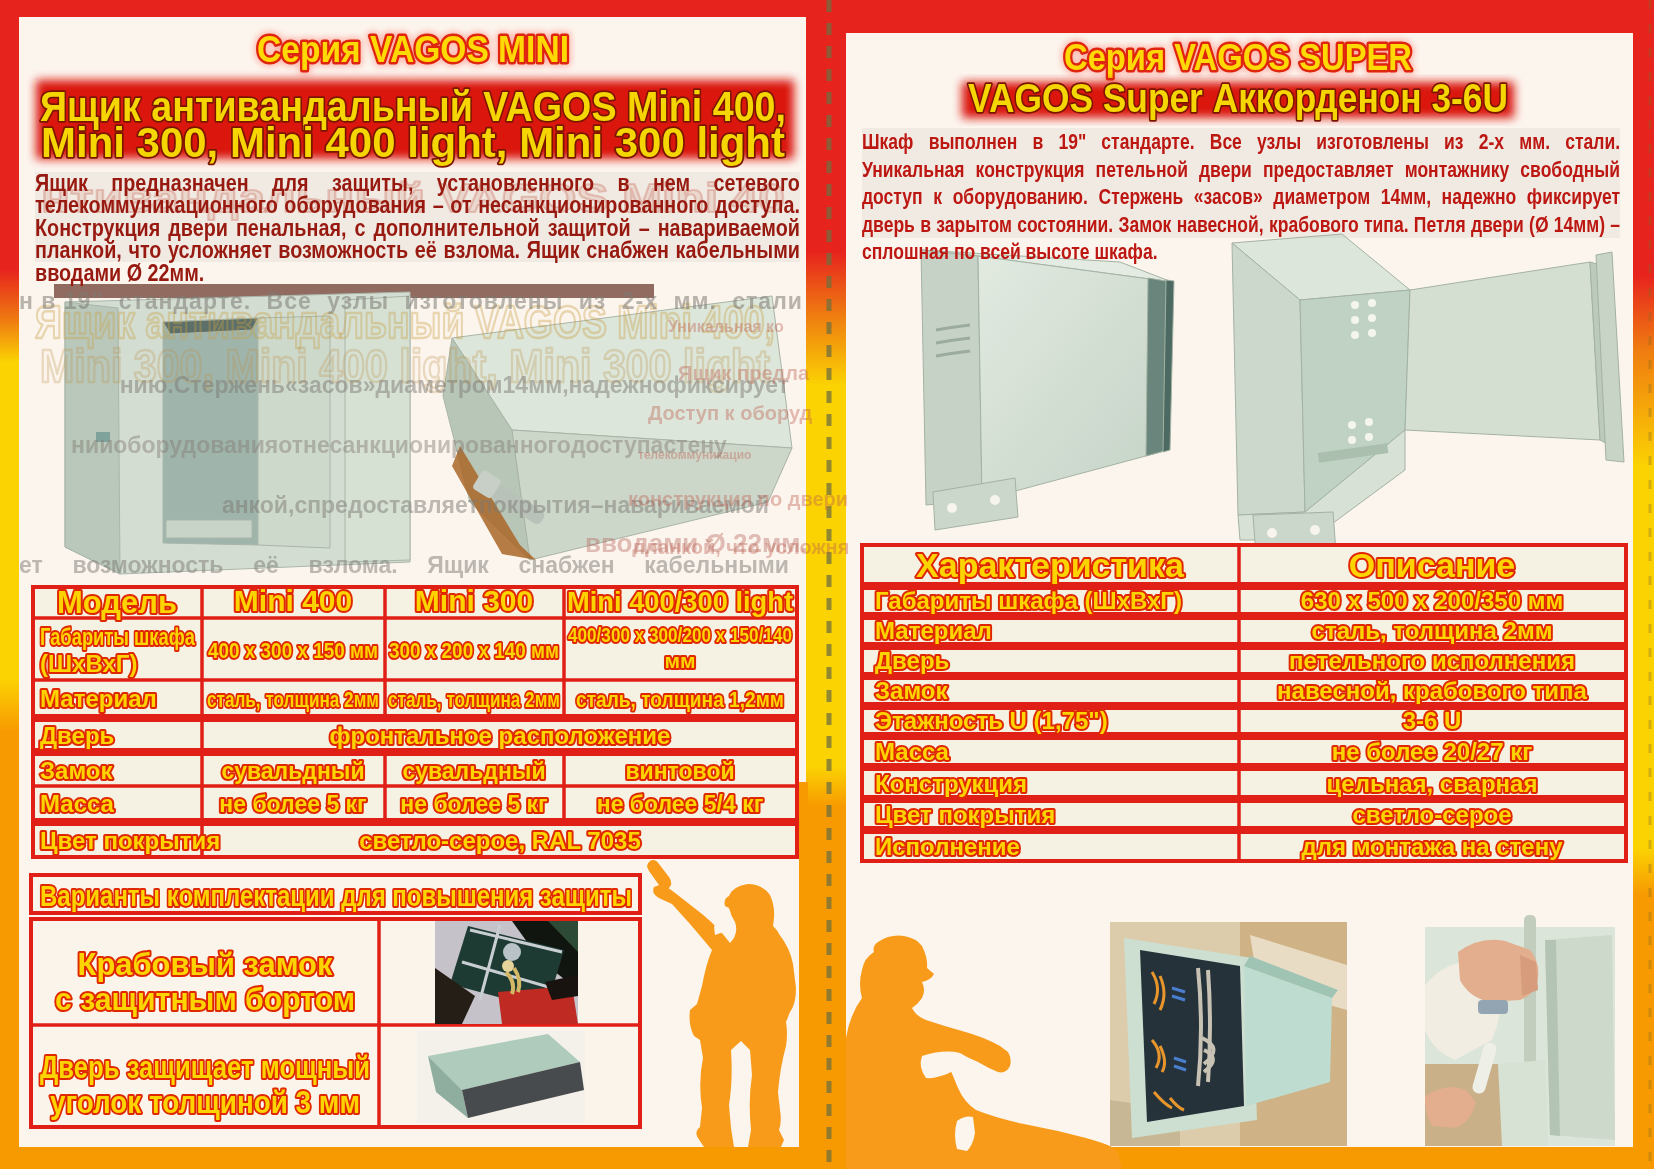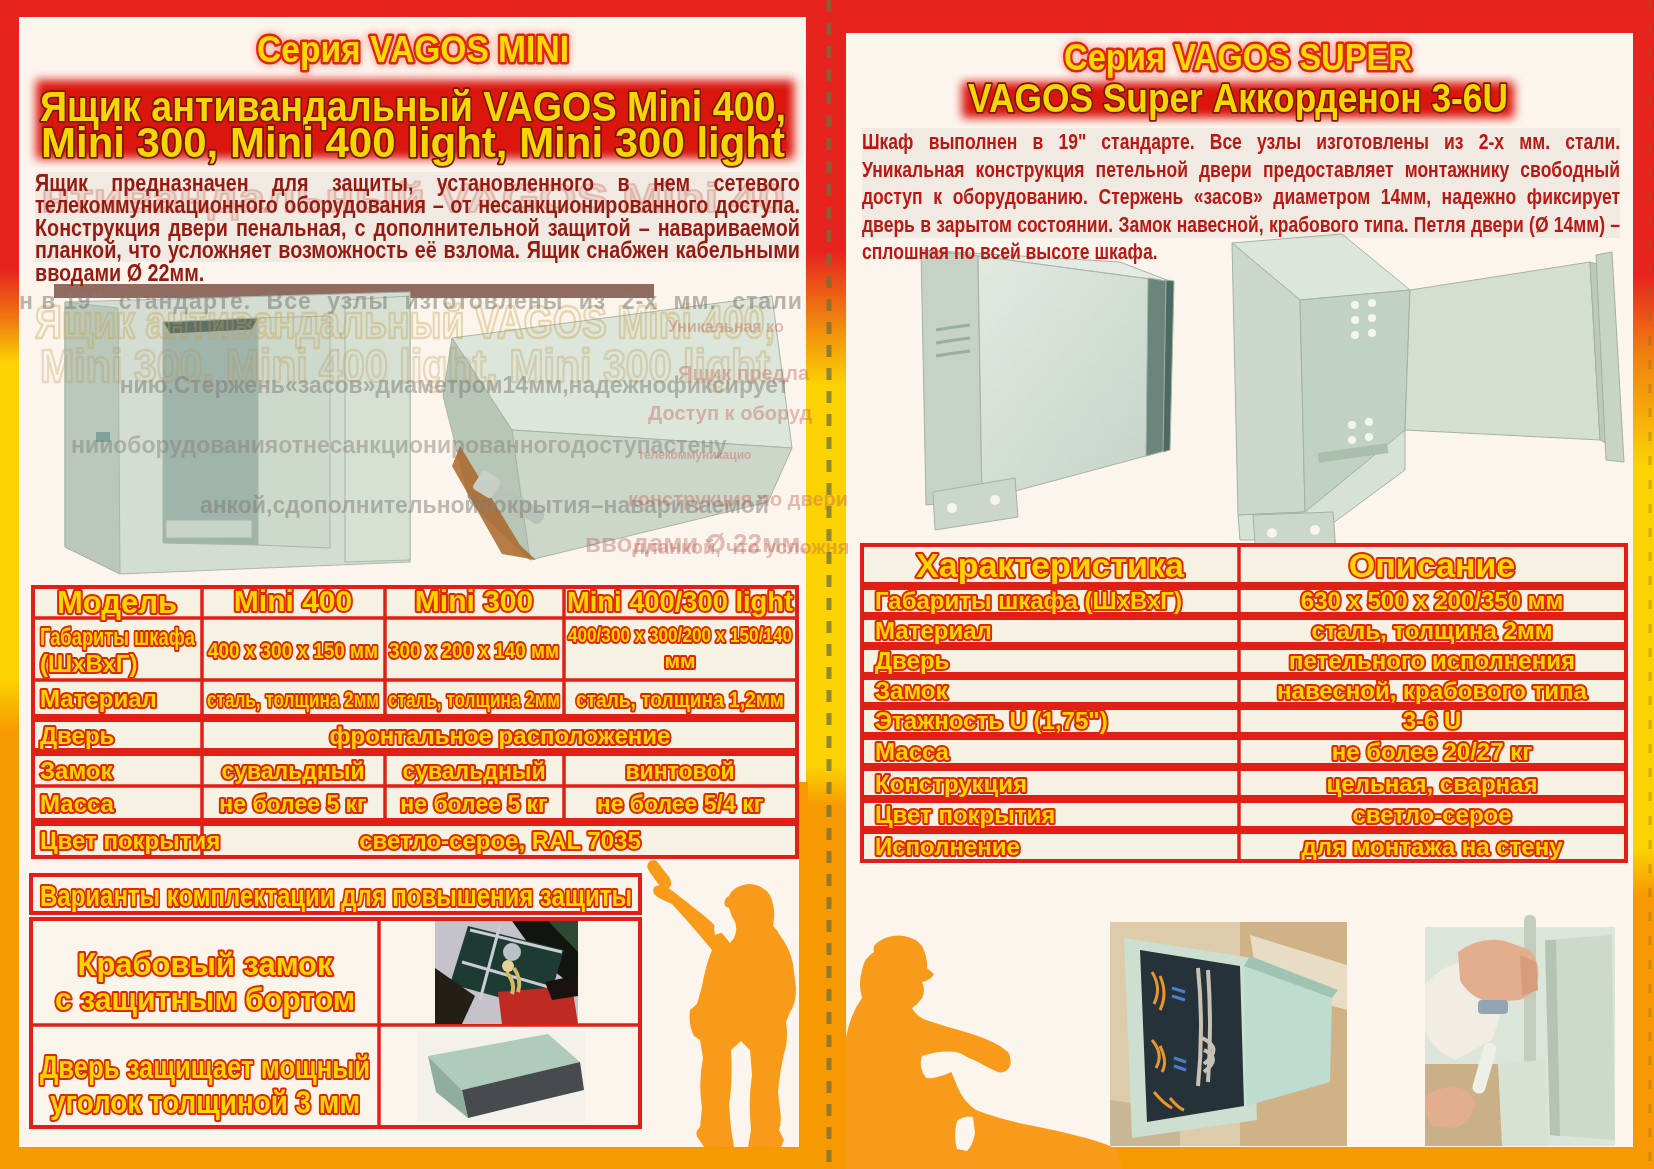--- a/index.html
+++ b/index.html
@@ -384,24 +384,35 @@
         <span>от</span>
         <span>несанкционированного</span>
         <span>доступа</span>
         <span>стену</span>
       </div>
 </div>
 <div class="gh" style="left:19px;top:492px;width:750px;color:rgba(125,122,115,0.5);font-size:23px">
 <div style="display:flex;justify-content:flex-end">
         <span>анкой,</span>
         <span>с</span>
-        <span>дополнительной</span>
+        <span>предоставляет</span>
         <span>покрытия</span>
         <span>–</span>
         <span>навариваемой</span>
+      </div>
+</div>
+<div class="gh" style="left:19px;top:552px;width:770px;color:rgba(125,122,115,0.5);font-size:23px">
+<div style="display:flex;justify-content:space-between">
+        <span>ет</span>
+        <span>возможность</span>
+        <span>её</span>
+        <span>взлома.</span>
+        <span>Ящик</span>
+        <span>снабжен</span>
+        <span>кабельными</span>
       </div>
 </div>
 <div class="gh" style="left:668px;top:318px;color:rgba(190,95,80,0.4);font-size:16px">Уникальная ко</div>
 <div class="gh" style="left:678px;top:362px;color:rgba(190,95,80,0.4);font-size:20px">Ящик  предла</div>
 <div class="gh" style="left:648px;top:402px;color:rgba(190,95,80,0.4);font-size:20px">Доступ к оборуд</div>
 <div class="gh" style="left:638px;top:448px;color:rgba(190,95,80,0.4);font-size:12px">телекоммуникацио</div>
 <div class="gh" style="left:628px;top:488px;color:rgba(190,95,80,0.4);font-size:20px">конструкция по двери</div>
 <div class="gh" style="left:633px;top:536px;color:rgba(190,95,80,0.4);font-size:20px">планкой, что усложня</div>
 <div class="gh" style="left:585px;top:528px;color:rgba(180,100,90,0.4);font-size:26px">вводами Ø 22мм.</div>
 

